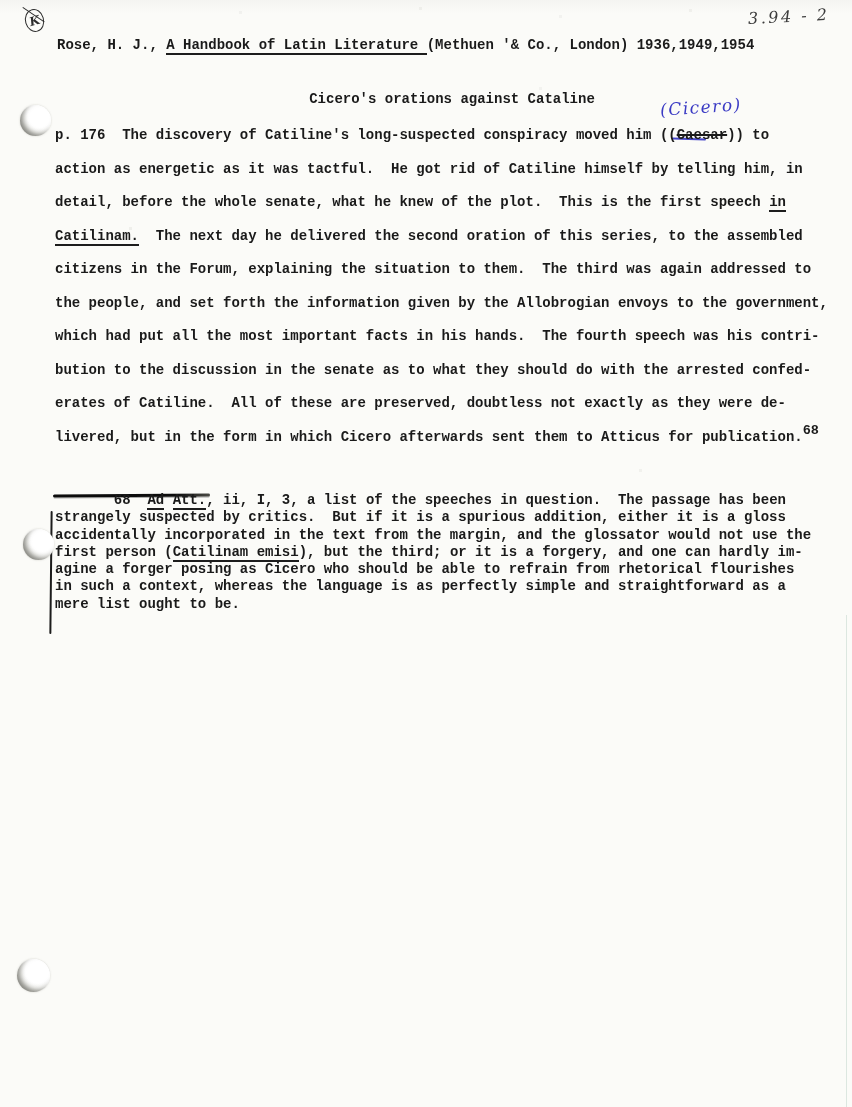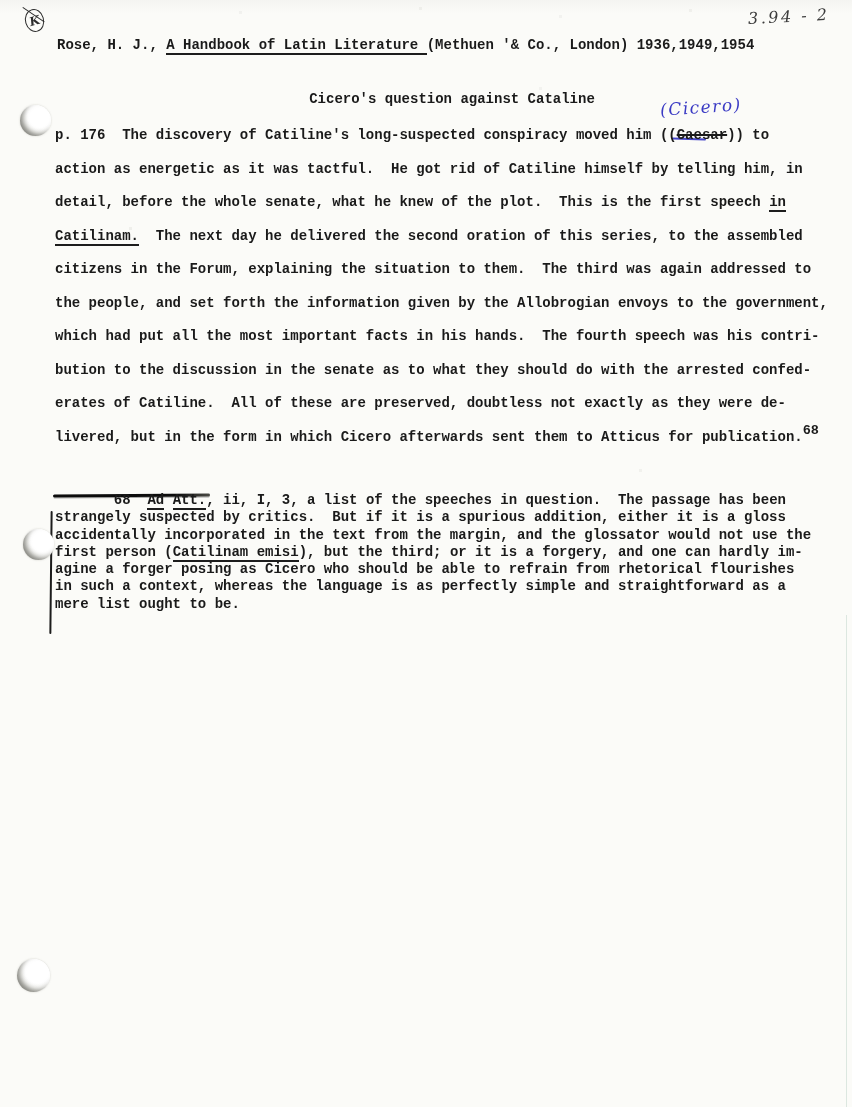--- a/index.html
+++ b/index.html
@@ -95,21 +95,21 @@
 <div class="page">
 
   <div class="corner-mark">
     <span>K</span>
   </div>
 
   <div class="pencil-note">3.94 - 2</div>
 
   <div class="typed header"><div class="tline"><span>Rose, H. J., </span><span class="u">A Handbook of Latin Literature </span><span>(Methuen '&amp; Co., London) 1936,1949,1954</span></div></div>
 
-  <div class="typed doc-title">Cicero's question against Cataline</div>
+  <div class="typed doc-title">Cicero's orations against Cataline</div>
 
   <div class="cicero-note">(Cicero)</div>
   <div class="blue-underline"></div>
 
   <div class="typed body-text"><div class="tline"><span>p. 176  The discovery of Catiline's long-suspected conspiracy moved him ((</span><span class="strike">Caesar</span><span>)) to</span></div><div class="tline"><span>action as energetic as it was tactful.  He got rid of Catiline himself by telling him, in</span></div><div class="tline"><span>detail, before the whole senate, what he knew of the plot.  This is the first speech </span><span class="u">in</span></div><div class="tline"><span class="u">Catilinam.</span><span>  The next day he delivered the second oration of this series, to the assembled</span></div><div class="tline"><span>citizens in the Forum, explaining the situation to them.  The third was again addressed to</span></div><div class="tline"><span>the people, and set forth the information given by the Allobrogian envoys to the government,</span></div><div class="tline"><span>which had put all the most important facts in his hands.  The fourth speech was his contri-</span></div><div class="tline"><span>bution to the discussion in the senate as to what they should do with the arrested confed-</span></div><div class="tline"><span>erates of Catiline.  All of these are preserved, doubtless not exactly as they were de-</span></div><div class="tline"><span>livered, but in the form in which Cicero afterwards sent them to Atticus for publication.</span><span class="sup">68</span></div></div>
 
   <div class="fn-rule"></div>
   <div class="fn-margin-line"></div>
 
   <div class="typed footnote"><div class="tline"><span>       68  </span><span class="u">Ad</span><span> </span><span class="u">Att.</span><span>, ii, I, 3, a list of the speeches in question.  The passage has been</span></div><div class="tline"><span>strangely suspected by critics.  But if it is a spurious addition, either it is a gloss</span></div><div class="tline"><span>accidentally incorporated in the text from the margin, and the glossator would not use the</span></div><div class="tline"><span>first person (</span><span class="u">Catilinam emisi</span><span>), but the third; or it is a forgery, and one can hardly im-</span></div><div class="tline"><span>agine a forger posing as Cicero who should be able to refrain from rhetorical flourishes</span></div><div class="tline"><span>in such a context, whereas the language is as perfectly simple and straightforward as a</span></div><div class="tline"><span>mere list ought to be.</span></div></div>

